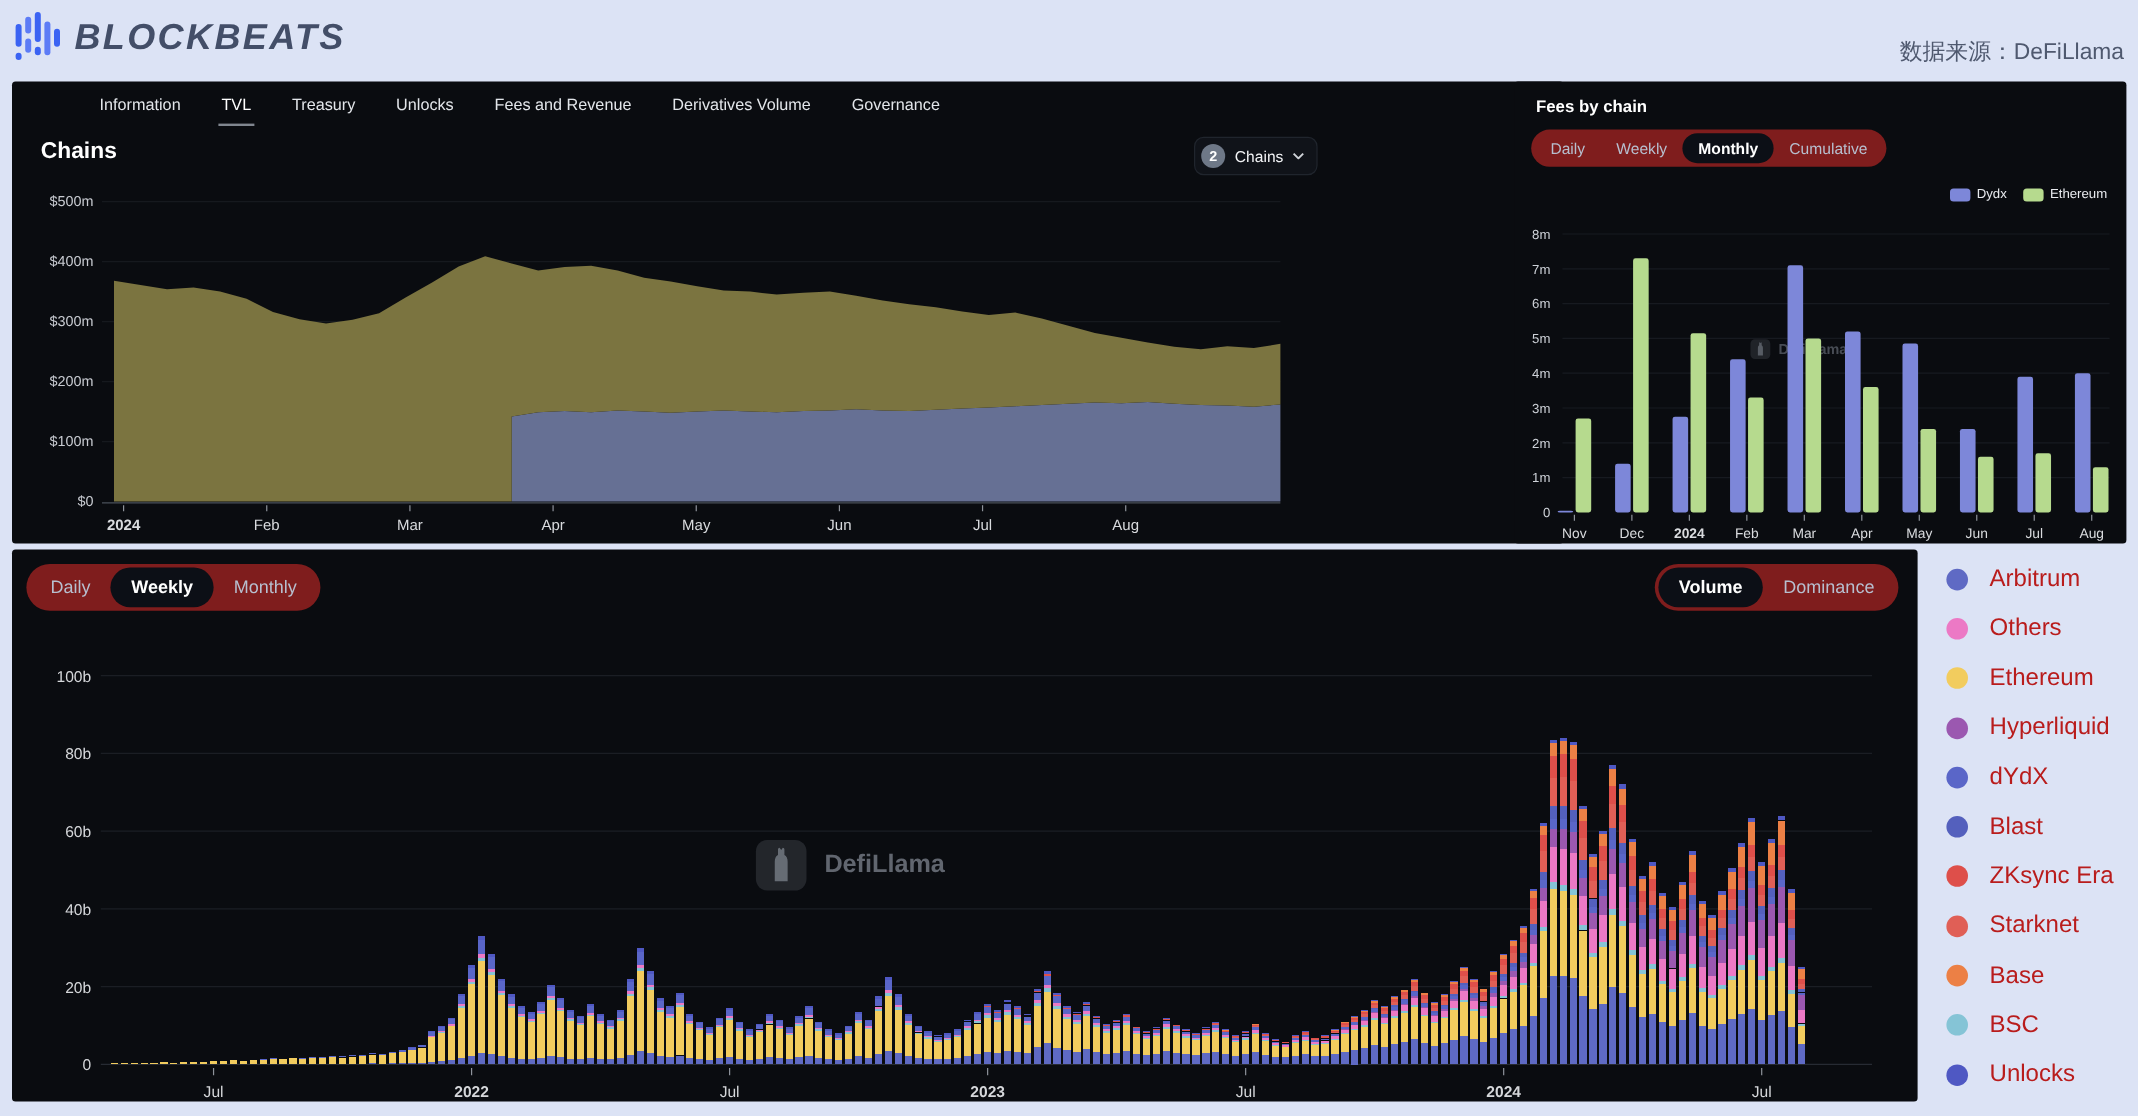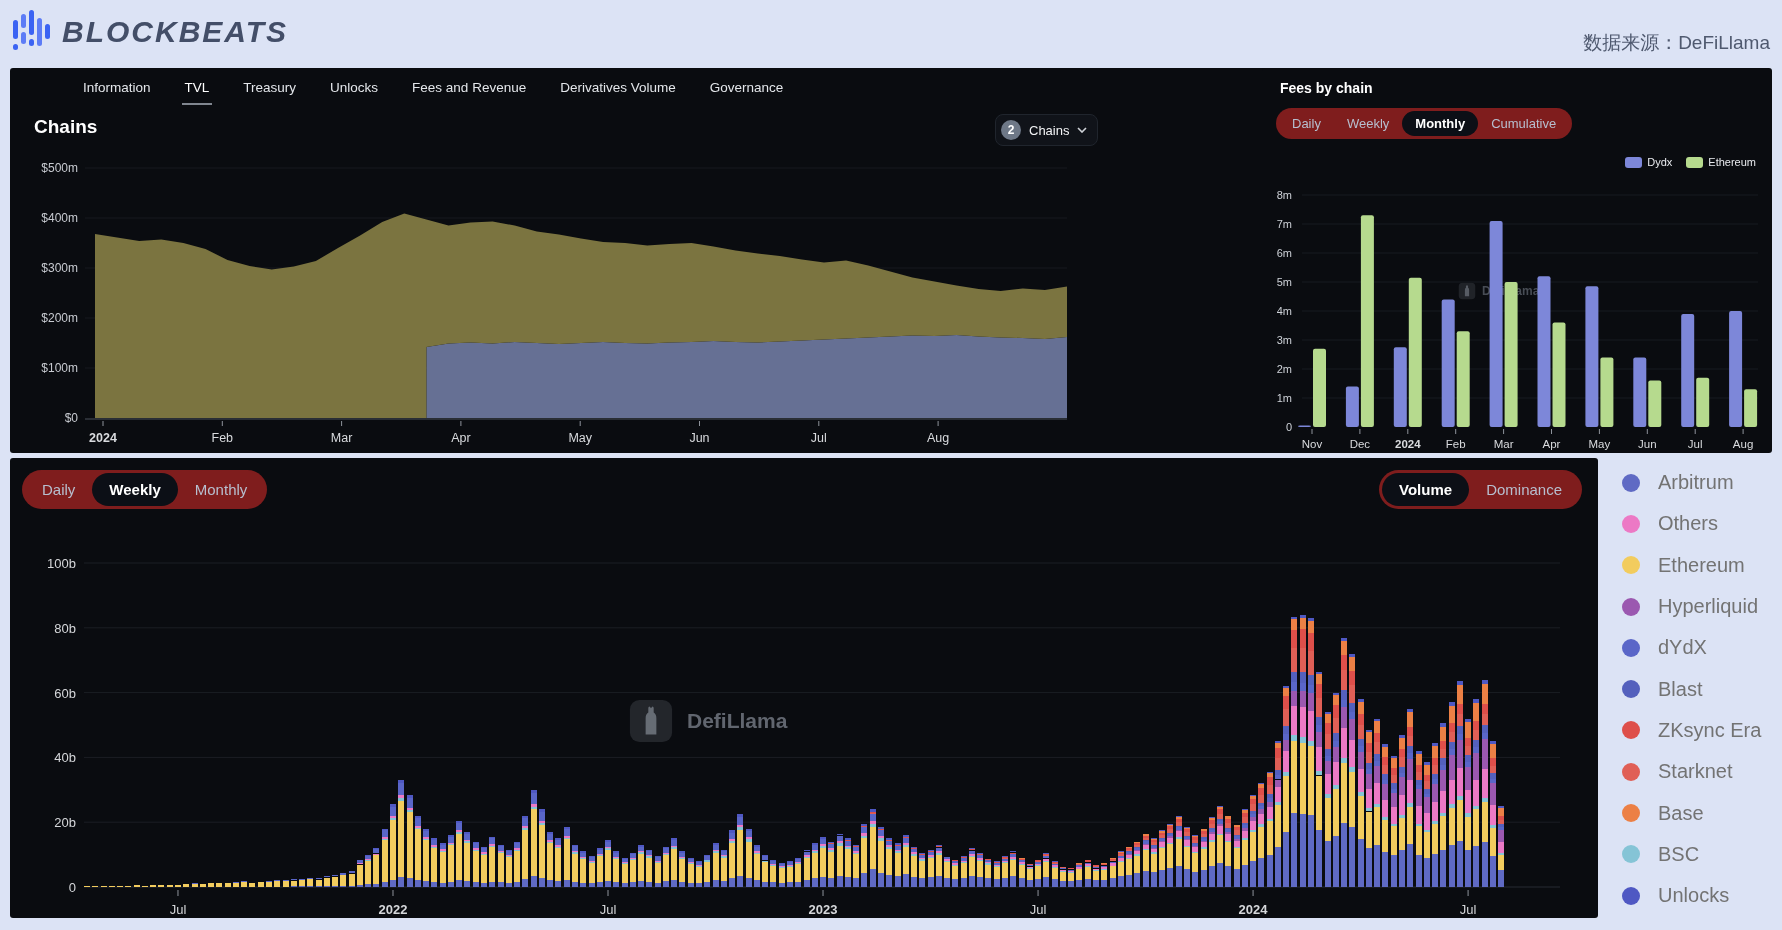--- a/index.html
+++ b/index.html
@@ -52,21 +52,21 @@
   #wm-fees .wm-icon svg{width:18px;height:18px;}
   #wm-fees .wm-text{font-size:12px;}
   #wm-vol{left:618px;top:240px;gap:13px;opacity:.9;}
   #wm-vol .wm-icon svg{width:46px;height:46px;}
   #wm-vol .wm-text{font-size:21px;color:#6b707a;}
   .wm-icon{display:flex;}
   
   #chain-legend{position:absolute;left:1608px;top:462px;width:174px;}
   .clg-item{display:flex;align-items:center;height:41.3px;padding-left:14px;gap:18px;cursor:pointer;}
   .clg-dot{width:18px;height:18px;border-radius:50%;flex:0 0 18px;}
-  .clg-label{font-size:20px;color:#737373;}
+  .clg-label{font-size:20px;color:#b91c1c;}
 </style>
 </head>
 <body>
 
 <div class="stage">
 
   <div class="logo">
     <span style="display:flex;">
       <svg width="40" height="48" viewBox="0 0 40 48">
         <rect x="1" y="12" width="5" height="19" rx="2.5" fill="#3b63f3"></rect>

